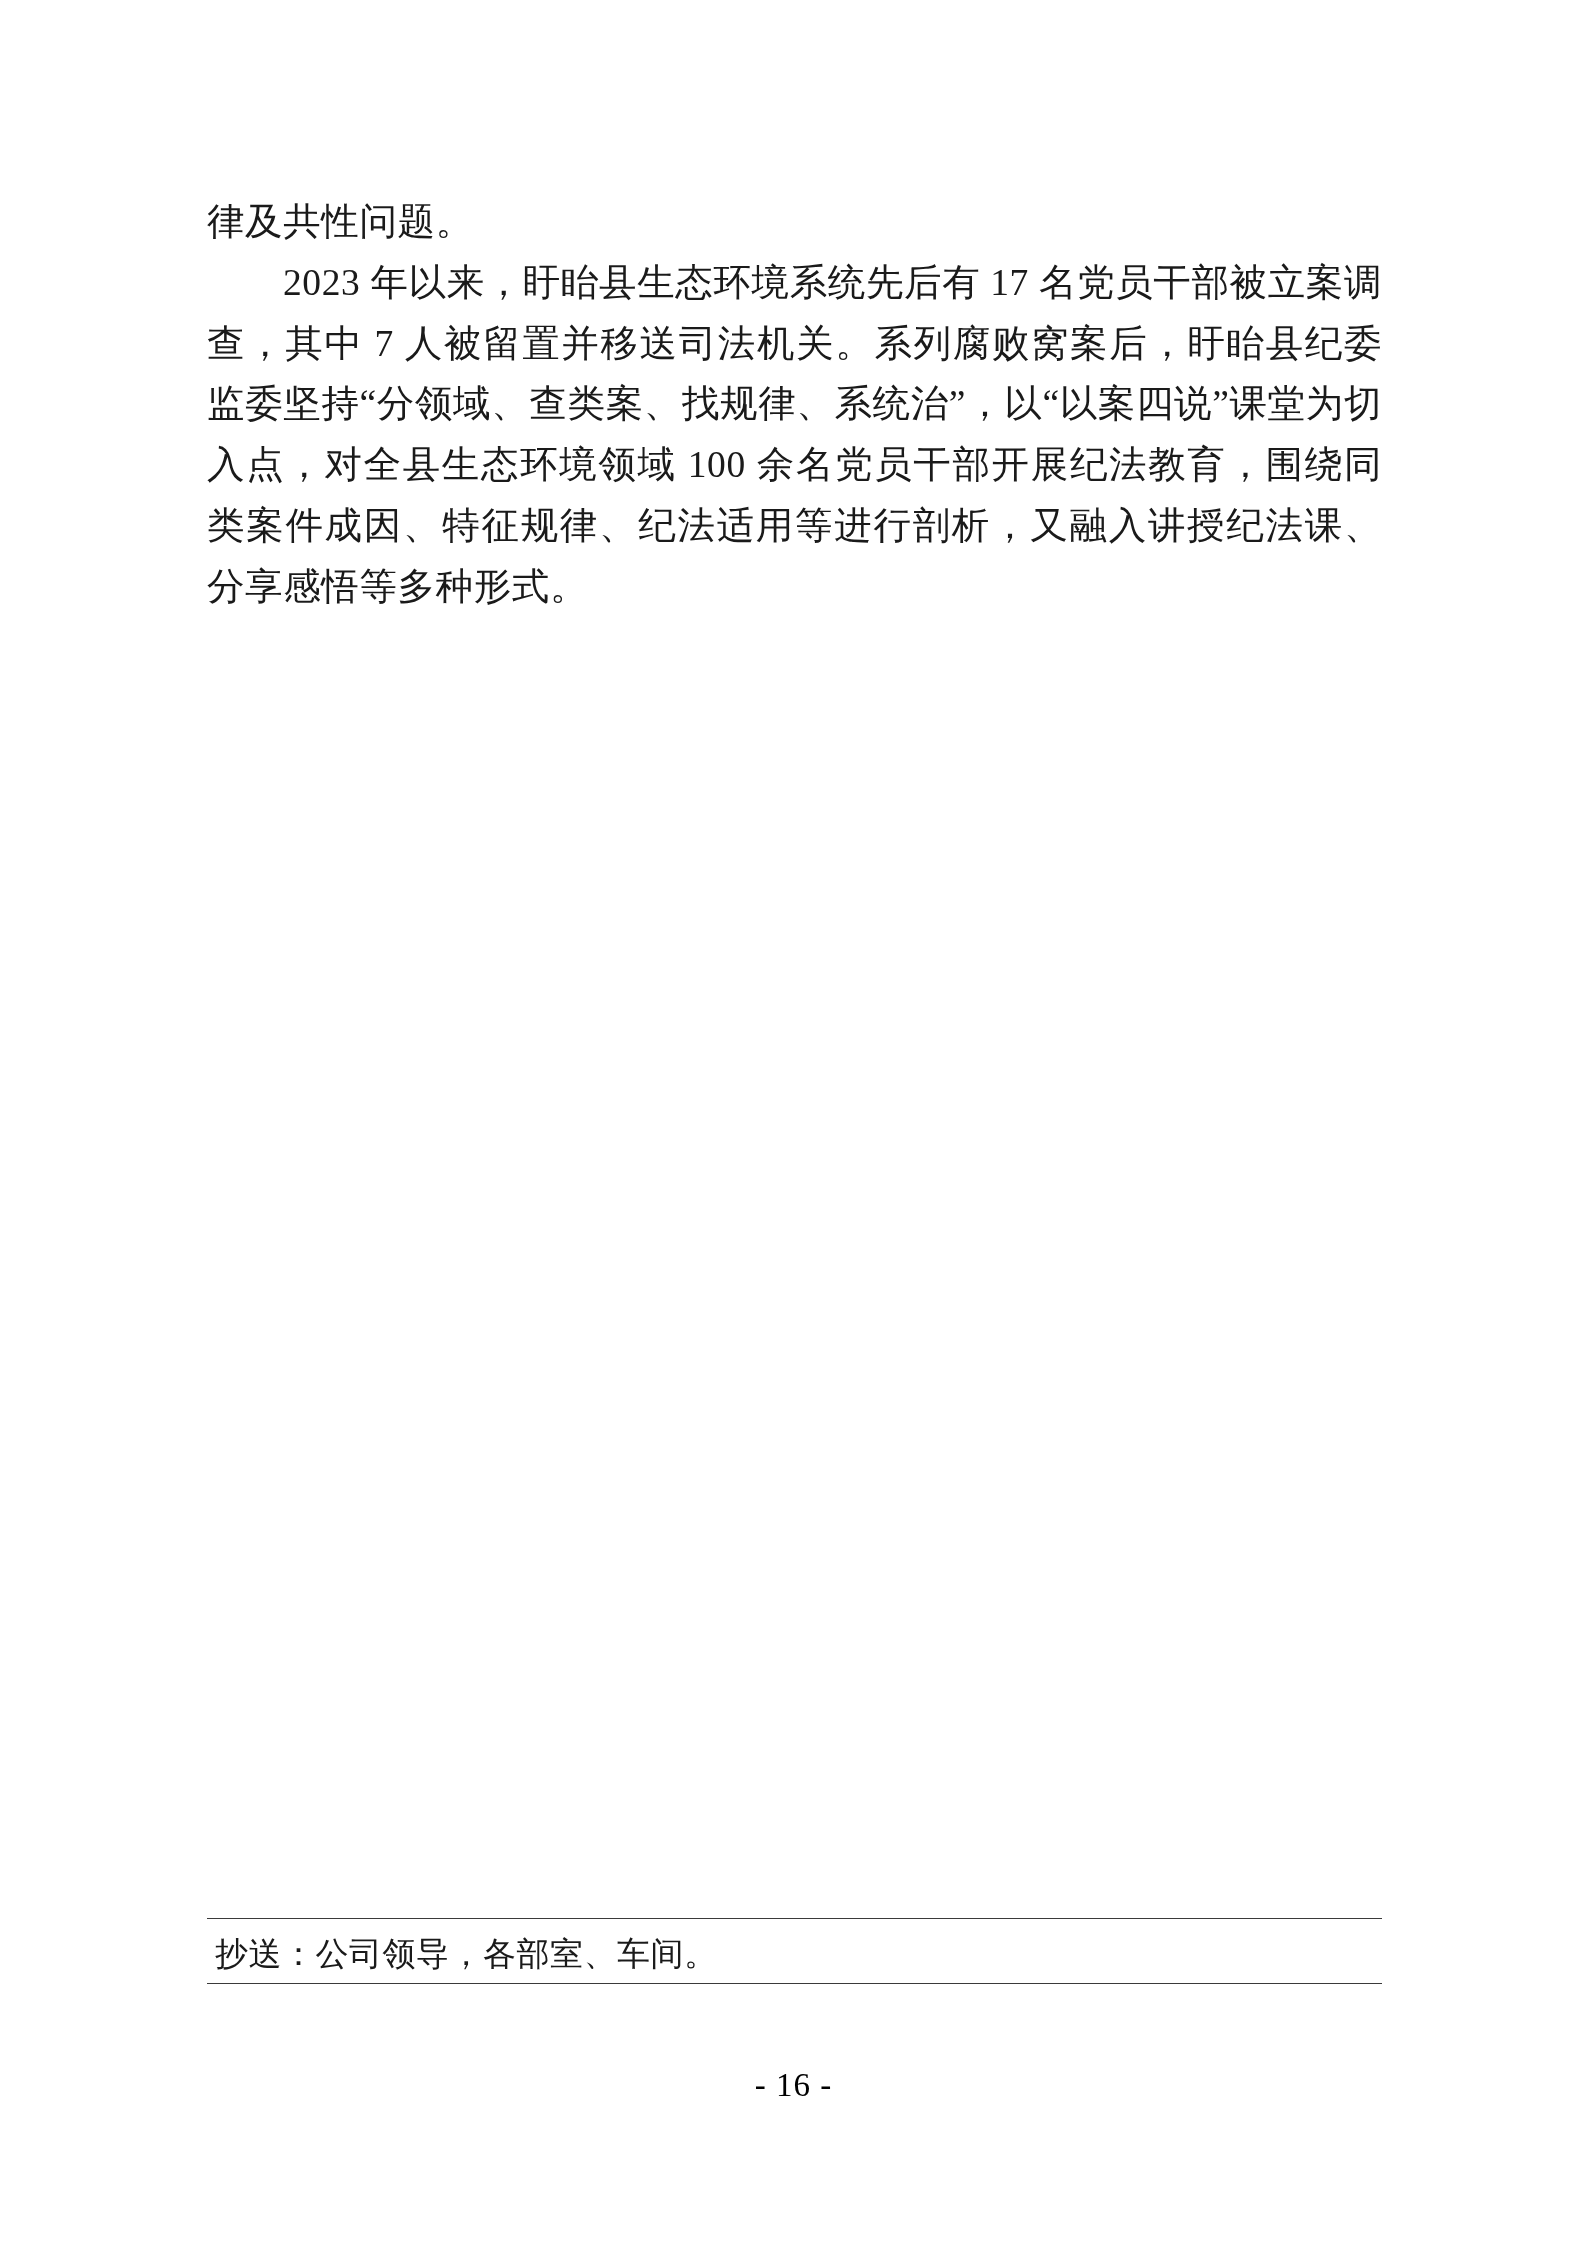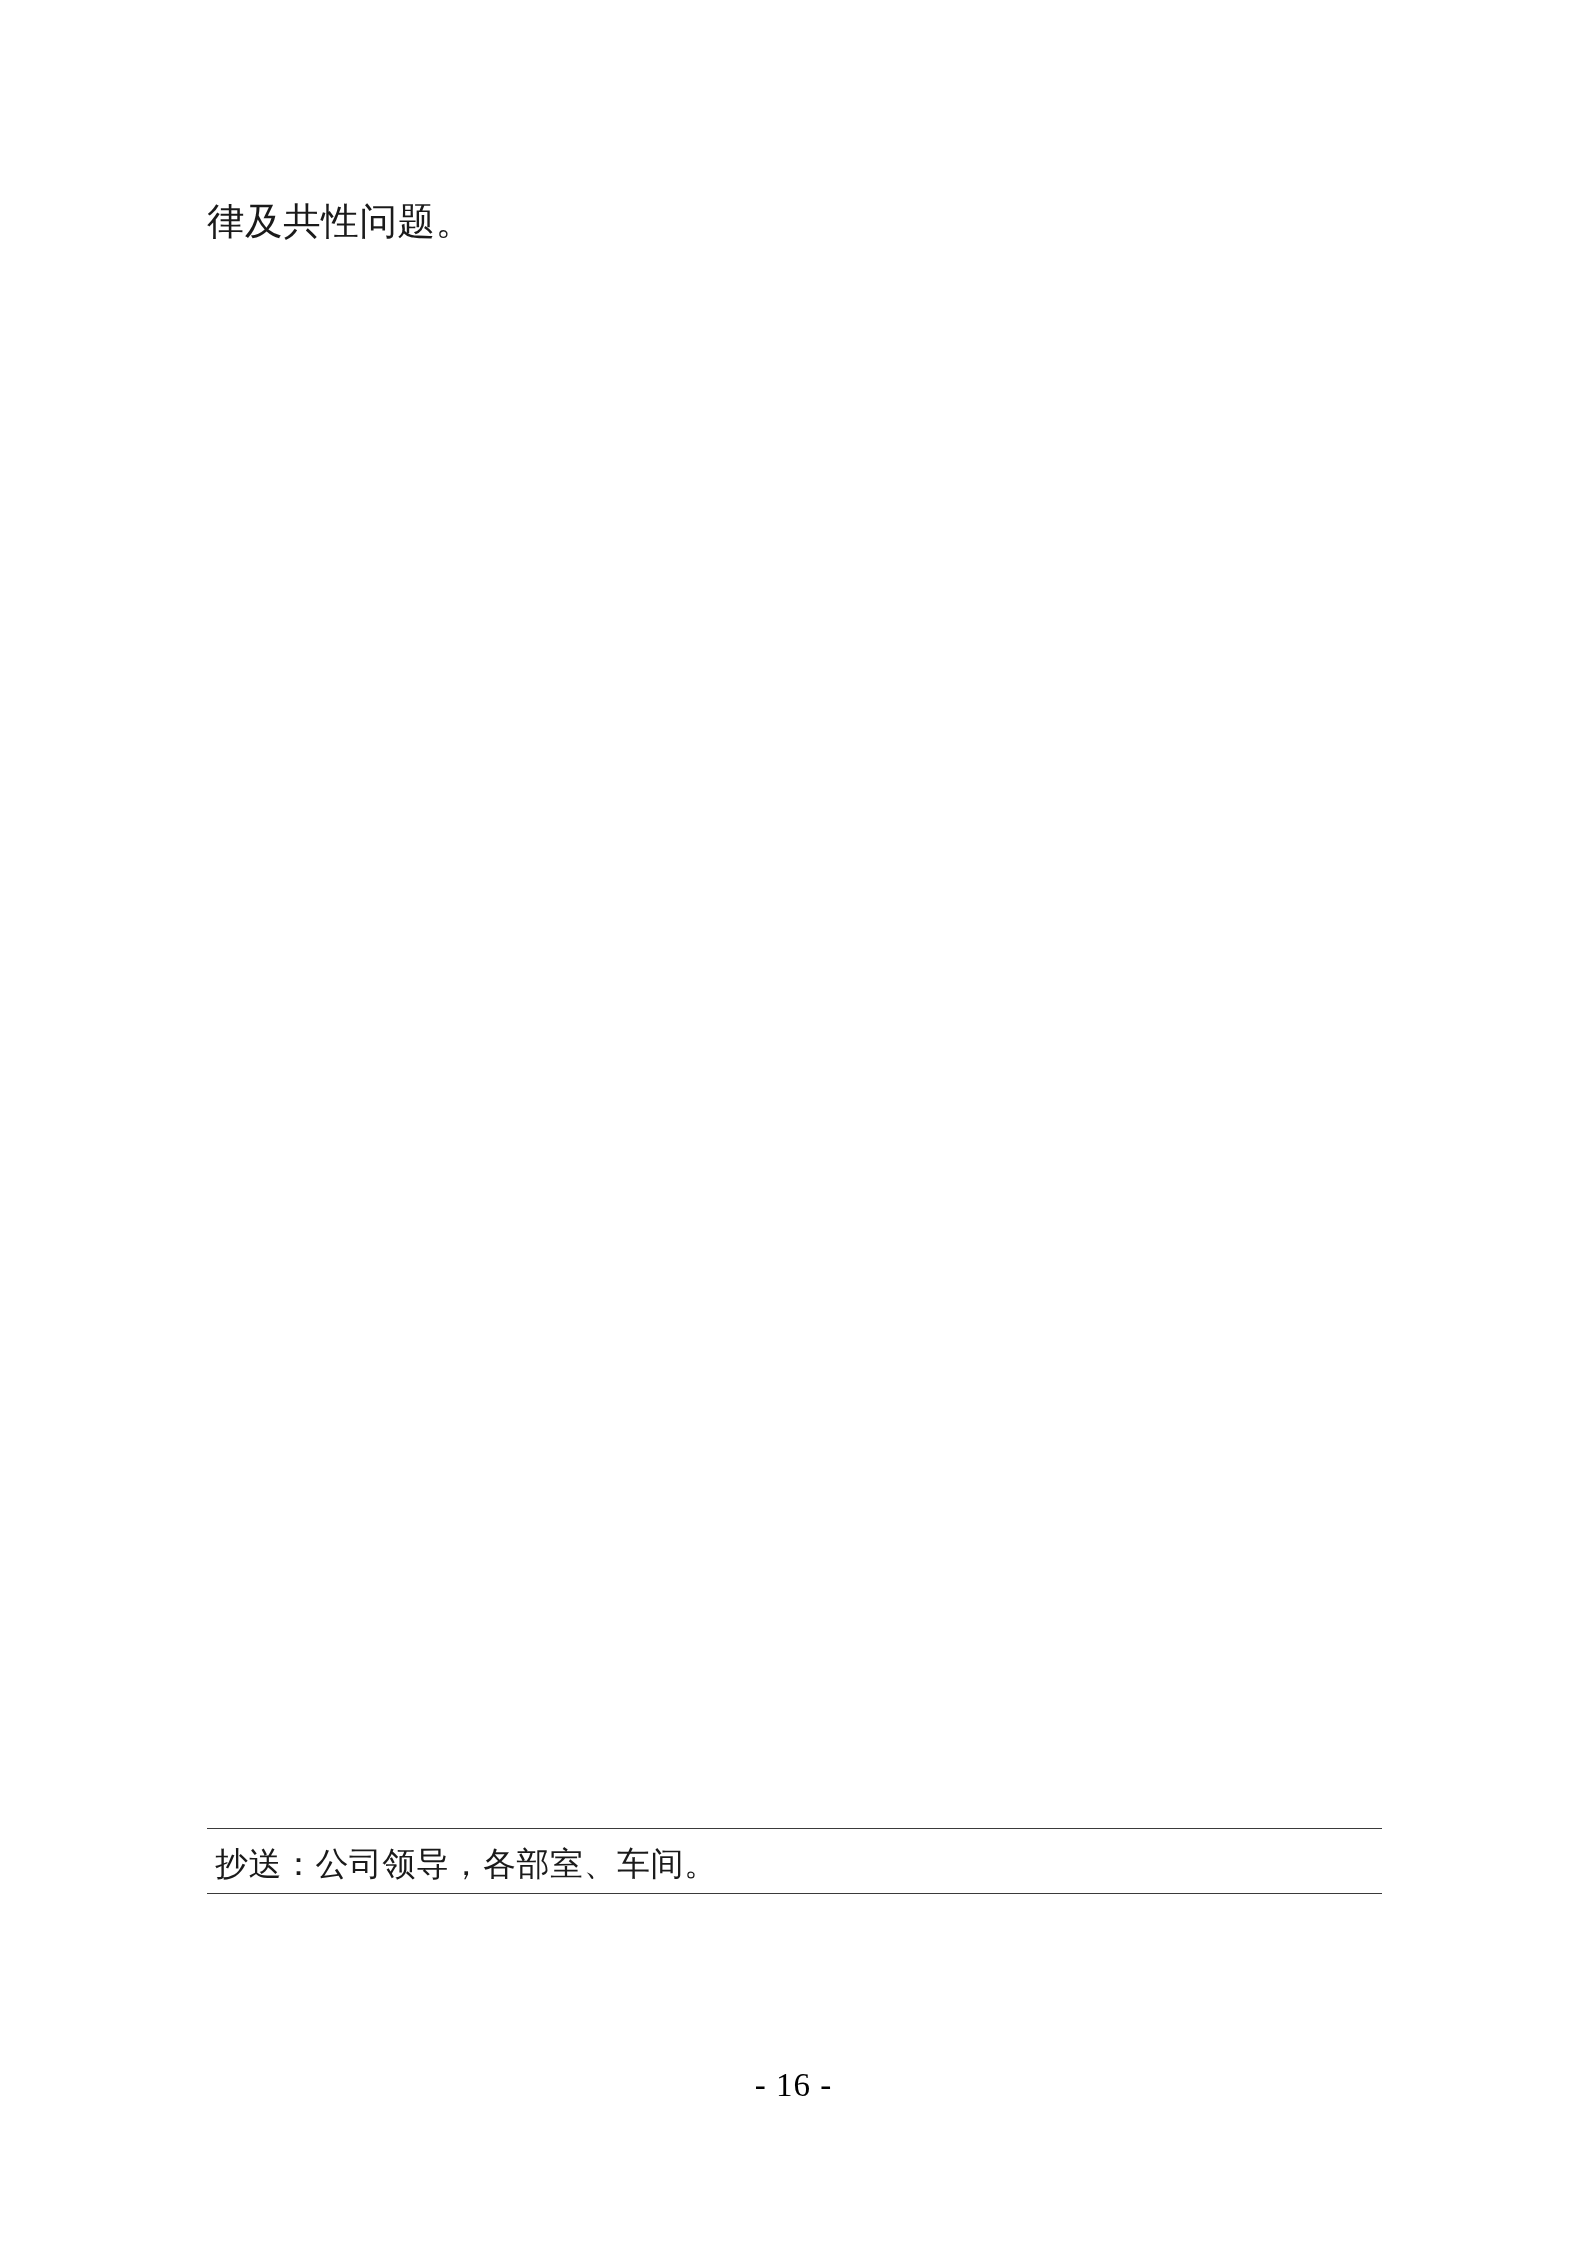--- a/index.html
+++ b/index.html
@@ -32,21 +32,21 @@
     text-justify: inter-ideograph;
     margin: 0 0 0 0;
     color: #1a1a1a;
   }
   .para.indent {
     text-indent: 76px;
   }
   .footer {
     position: absolute;
     left: 207px;
-    top: 1796px;
+    top: 1886px;
     width: 1175px;
   }
   .rule {
     width: 100%;
     height: 1px;
     background: #3a3a3a;
   }
   .footer-line-1 {
     font-size: 33px;
     line-height: 1.6;
@@ -72,20 +72,21 @@
     color: #000000;
   }
 </style>
 </head>
 <body>
 
 <div class="page">
 
   <div class="body-area">
     <p class="para">律及共性问题。</p>
+    <p class="para indent">2023 年以来，盱眙县生态环境系统先后有 17 名党员干部被立案调查，其中 7 人被留置并移送司法机关。系列腐败窝案后，盱眙县纪委监委坚持“分领域、查类案、找规律、系统治”，以“以案四说”课堂为切入点，对全县生态环境领域 100 余名党员干部开展纪法教育，围绕同类案件成因、特征规律、纪法适用等进行剖析，又融入讲授纪法课、分享感悟等多种形式。</p>
   </div>
 
   <div class="footer">
     <div class="rule"></div>
     <div class="footer-line-1">抄送：公司领导，各部室、车间。</div>
     <div class="rule"></div>
   </div>
 
   <div class="page-number">- 16 -</div>
 

